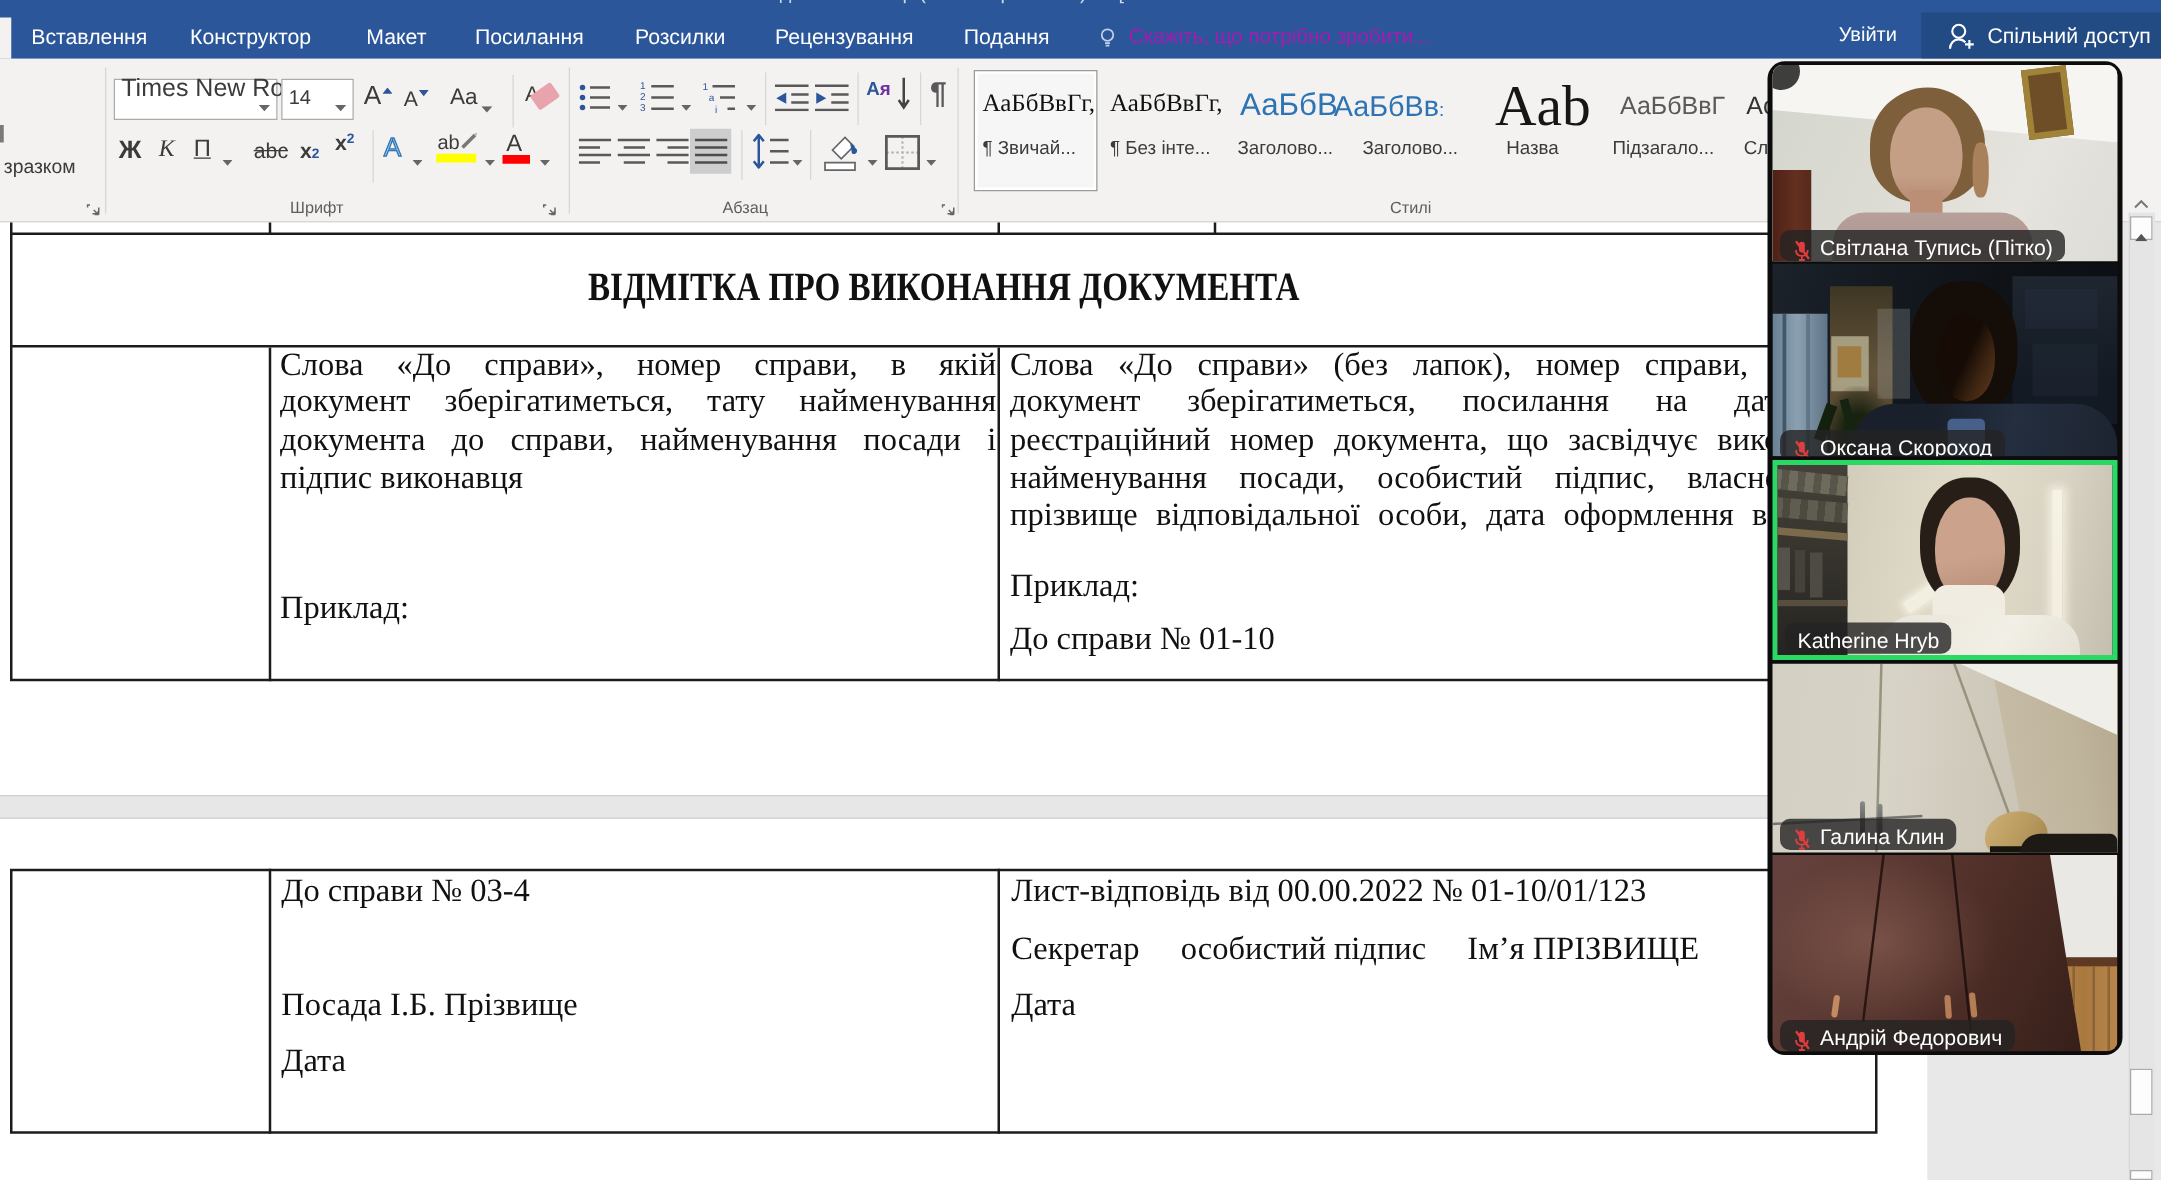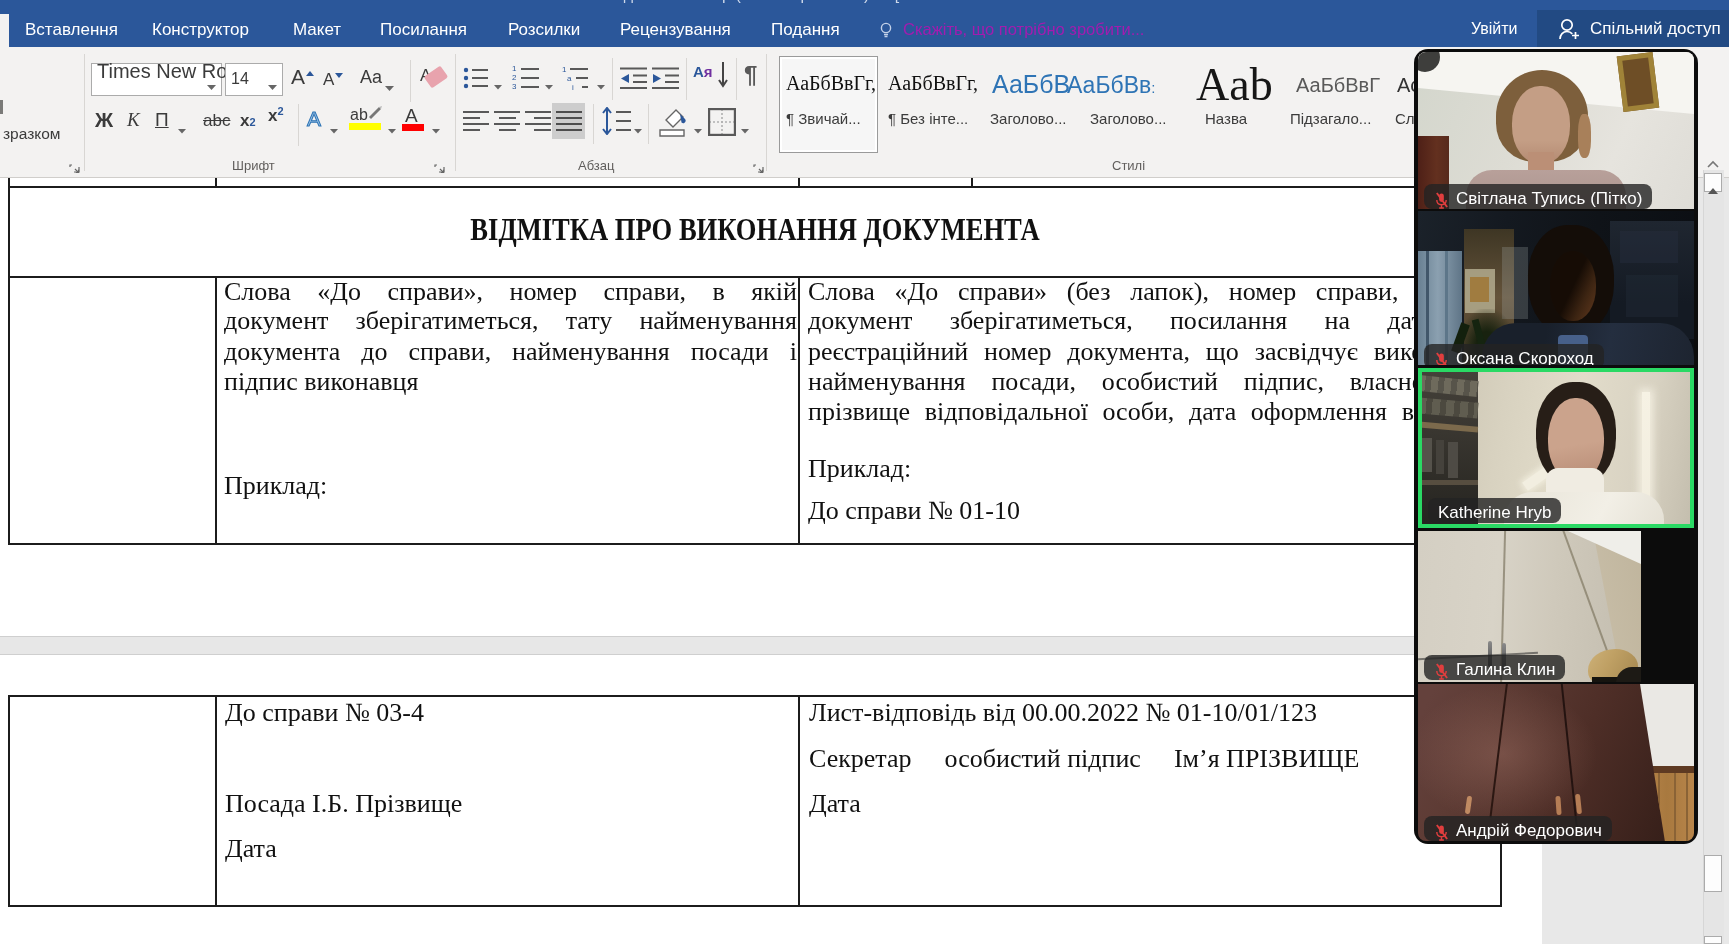--- a/index.html
+++ b/index.html
@@ -417,21 +417,21 @@
 <div class="a" style="left:100px;top:100px;width:34px;height:10px;background:#f2eee0;transform:rotate(-35deg);box-shadow:0 0 6px 2px rgba(250,246,232,.7)"></div>
 <div class="a" style="left:114px;top:10px;width:80px;height:104px;border-radius:46%;background:#271e17"></div>
 <div class="a" style="left:126px;top:26px;width:56px;height:84px;border-radius:48%;background:linear-gradient(170deg,#cba38c 55%,#b68a74 100%)"></div>
 <div class="a" style="left:124px;top:96px;width:58px;height:38px;border-radius:12px;background:#f0ece2"></div>
 <div class="a" style="left:82px;top:120px;width:160px;height:40px;border-radius:28px 28px 0 0;background:linear-gradient(120deg,#e8e4d8,#f2efe6 60%,#e4e0d4)"></div>
 <div class="nlab" style="top:126px">
         <span class="vtxt">Katherine Hryb</span>
       </div>
 </div>
 
-<div class="a" style="left:1418px;top:531px;width:223px;height:151px;overflow:hidden;background:linear-gradient(95deg,#d4cfc3 0%,#d8d3c7 35%,#cfc9bb 60%,#c2bcae 100%)">
+<div class="a" style="left:1418px;top:531px;width:276px;height:151px;overflow:hidden;background:linear-gradient(95deg,#d4cfc3 0%,#d8d3c7 35%,#cfc9bb 60%,#c2bcae 100%)">
 <div class="a" style="left:84px;top:0;width:2px;height:160px;background:rgba(120,112,90,.65);transform:rotate(1.5deg)"></div>
 <div class="a" style="left:143px;top:-4px;width:2px;height:170px;background:rgba(115,106,84,.6);transform:rotate(-20deg);transform-origin:top center"></div>
 <div class="a" style="left:175px;top:0;width:110px;height:160px;background:linear-gradient(80deg,#c9bfa9 0%,#bfb49c 60%,#b2a68c 100%);clip-path:polygon(0 0,100% 0,100% 100%,28% 100%)"></div>
 <div class="a" style="left:146px;top:0;width:130px;height:60px;background:#efeee9;clip-path:polygon(3% 0,100% 0,100% 95%)"></div>
 <div class="a" style="left:70px;top:110px;width:4px;height:26px;background:linear-gradient(180deg,#8a8a8a,#4c4c4c);border-radius:2px"></div>
 <div class="a" style="left:84px;top:112px;width:4px;height:28px;background:linear-gradient(180deg,#8a8a8a,#4c4c4c);border-radius:2px"></div>
 <div class="a" style="left:170px;top:118px;width:50px;height:38px;border-radius:55% 45% 40% 40%;background:linear-gradient(120deg,#cdb178 0%,#bfa064 40%,#a2854e 100%)"></div>
 <div class="a" style="left:174px;top:146px;width:102px;height:11px;background:#16140f"></div>
 <div class="a" style="left:198px;top:136px;width:78px;height:21px;border-radius:16px 6px 0 0;background:#1d1a15"></div>
 <div class="a" style="left:0px;top:124px;width:120px;height:2px;background:rgba(40,40,40,.55);transform:rotate(-3deg)"></div>

